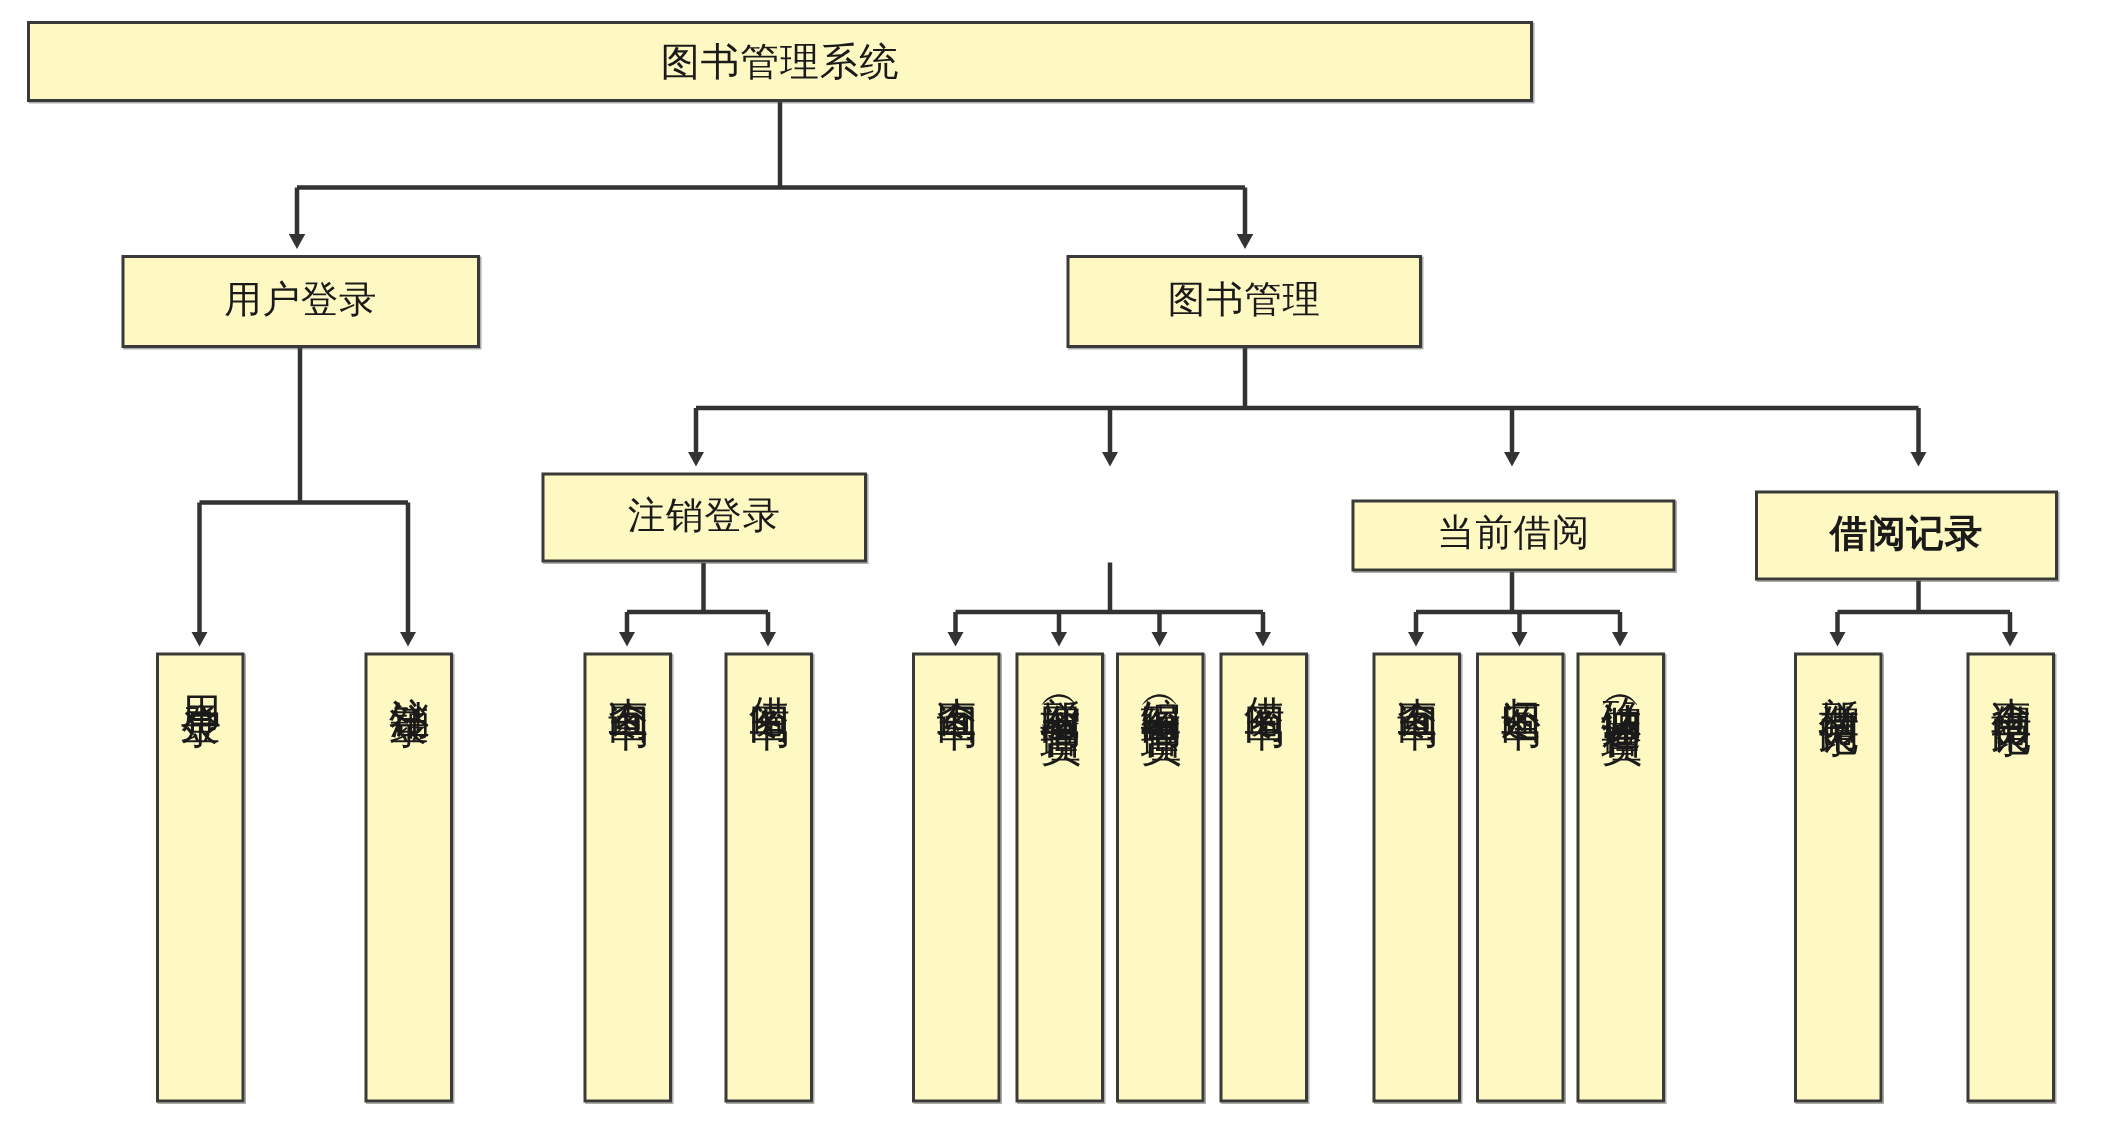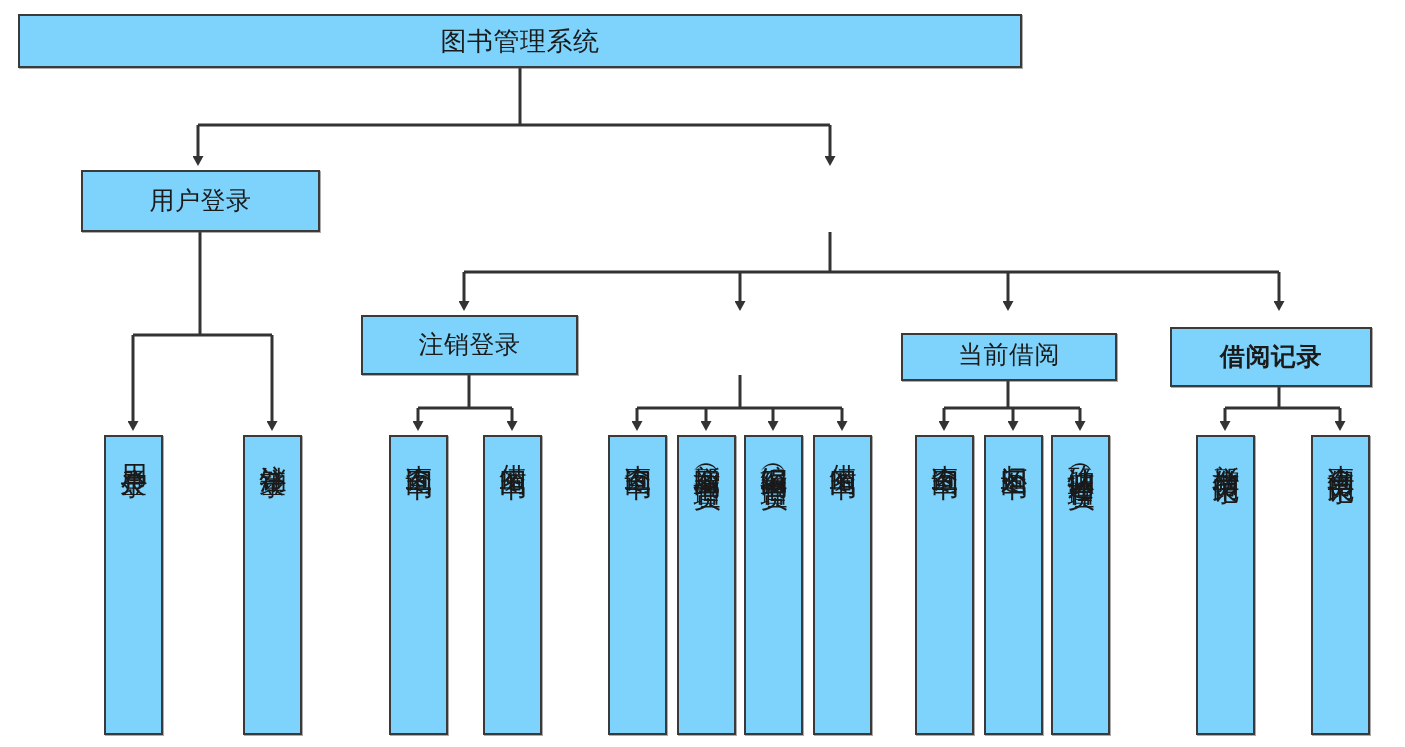--- a/index.html
+++ b/index.html
@@ -22,21 +22,21 @@
     left: 0;
     top: 0;
     width: 1405px;
     height: 747px;
     pointer-events: none;
   }
   .node {
     position: absolute;
     box-sizing: border-box;
     border: 2px solid #3a3a3a;
-    background: #7dd3fc;
+    background: #fef9c3;
     display: flex;
     align-items: center;
     justify-content: center;
     color: #1a1a1a;
     z-index: 2;
     box-shadow: 1px 1px 0 rgba(70,70,70,0.45);
   }
   .node .label {
     display: block;
     text-align: center;
@@ -127,20 +127,23 @@
     </g>
   </svg>
 
   <div class="node horiz root" style="left:18px; top:14px; width:1004px; height:54px;">
     <span class="label">图书管理系统</span>
   </div>
 
   <div class="node horiz" style="left:81px; top:170px; width:239px; height:62px;">
     <span class="label">用户登录</span>
   </div>
+  <div class="node horiz" style="left:711px; top:170px; width:237px; height:62px;">
+    <span class="label">图书管理</span>
+  </div>
 
   <div class="node horiz" style="left:361px; top:315px; width:217px; height:60px;">
     <span class="label">注销登录</span>
   </div>
   <div class="node horiz" style="left:901px; top:333px; width:216px; height:48px;font-family:Liberation Mono, monospace;">
     <span class="label">当前借阅</span>
   </div>
   <div class="node horiz" style="left:1170px; top:327px; width:202px; height:60px;font-weight:bold;">
     <span class="label">借阅记录</span>
   </div>

